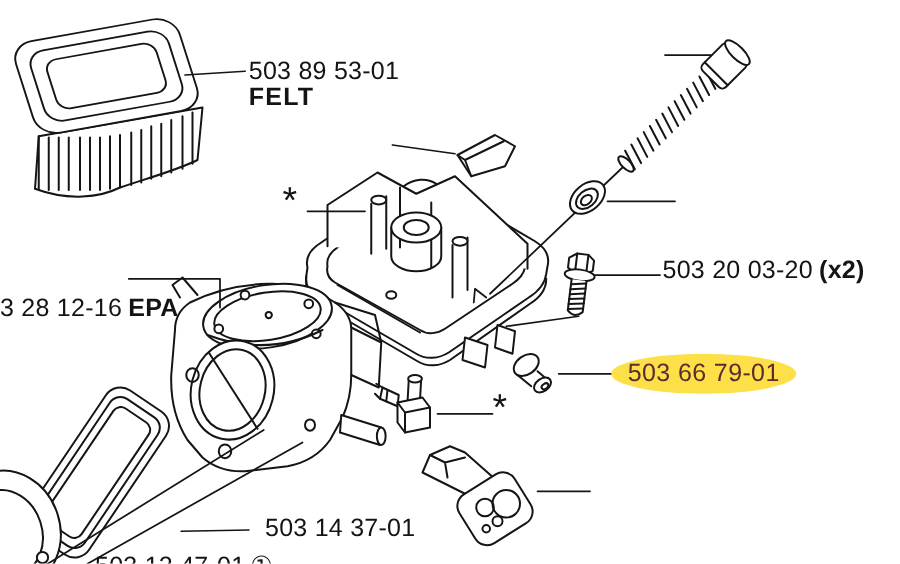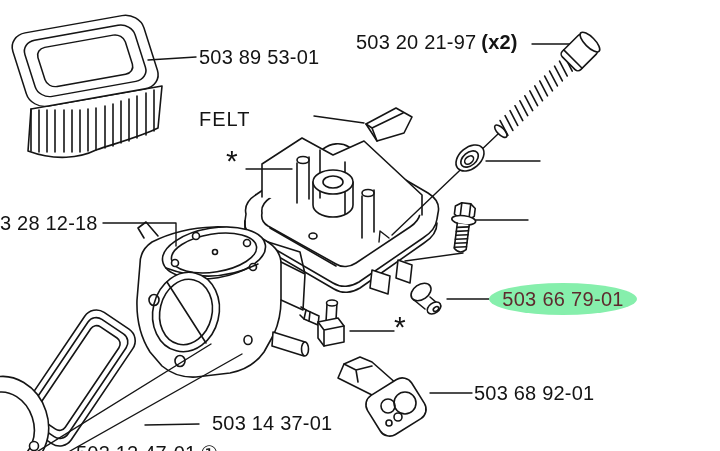--- a/index.html
+++ b/index.html
@@ -5,21 +5,21 @@
   html,body{margin:0;padding:0;background:#fff;}
   .stage{
     position:relative;width:720px;height:451px;background:#fff;overflow:hidden;
     font-family:"Liberation Sans",sans-serif;color:#111;
   }
   .artwork{position:absolute;left:0;top:0;}
   .lbl{
     position:absolute;font-size:20px;line-height:1.12;white-space:nowrap;
     letter-spacing:.2px;color:#141414;
   }
-  .b{font-weight:400;margin-top:41px;}
+  .b{font-weight:700;}
   .qty{font-weight:700;margin-left:5px;}
   .asterisk{position:absolute;font-size:30px;line-height:1;color:#141414;}
   .hl{
     position:absolute;left:489px;top:283px;width:148px;height:32px;
     border-radius:50%;display:flex;align-items:center;justify-content:center;
   }
   .hl span{font-size:20px;letter-spacing:.3px;}
 </style>
 </head>
 <body>
@@ -172,32 +172,31 @@
       <ellipse cx="421" cy="292" rx="11" ry="7.5" fill="#fff" transform="rotate(-35 421 292)"></ellipse>
       <path d="M414,300 L425,309 M430,297 L437,303"></path>
       <ellipse cx="434" cy="308" rx="7.5" ry="5" fill="#fff" transform="rotate(-35 434 308)"></ellipse>
       <ellipse cx="436" cy="309" rx="3" ry="2" transform="rotate(-35 436 309)"></ellipse>
     </g>
   </svg>
 
   <div class="lbl" style="left:199px;top:46px">503 89 53-01</div>
   <div class="lbl b" style="left:199px;top:67px;letter-spacing:1px">FELT</div>
 
-  <div class="lbl" style="left:356px;top:31px"><span>503 20 21-97</span><span class="qty">(x2)</span></div>
-
-
-
-
-  <div class="lbl" style="left:0px;top:212px">3 28 12-18</div>
-
-  <div class="hl" style="background: #86efac; color: rgb(94, 42, 46);">
+
+
+
+  <div class="lbl" style="left:530px;top:205px"><span>503 20 03-20</span><span class="qty">(x2)</span></div>
+
+  <div class="lbl" style="left:0px;top:236px"><span>3 28 12-16</span><span class="qty">EPA</span></div>
+
+  <div class="hl" style="background: #fde047; color: rgb(94, 42, 46);">
     <span>503 66 79-01</span>
   </div>
 
-  <div class="lbl" style="left:474px;top:382px">503 68 92-01</div>
 
   <div class="lbl" style="left:212px;top:412px">503 14 37-01</div>
 
   <div class="lbl" style="left:76px;top:442px"><span>503 12 47-01</span><span style="margin-left:4px">①</span></div>
 
   <div class="asterisk" style="left:226px;top:146px">*</div>
   <div class="asterisk" style="left:394px;top:312px">*</div>
 
 </div>
 

